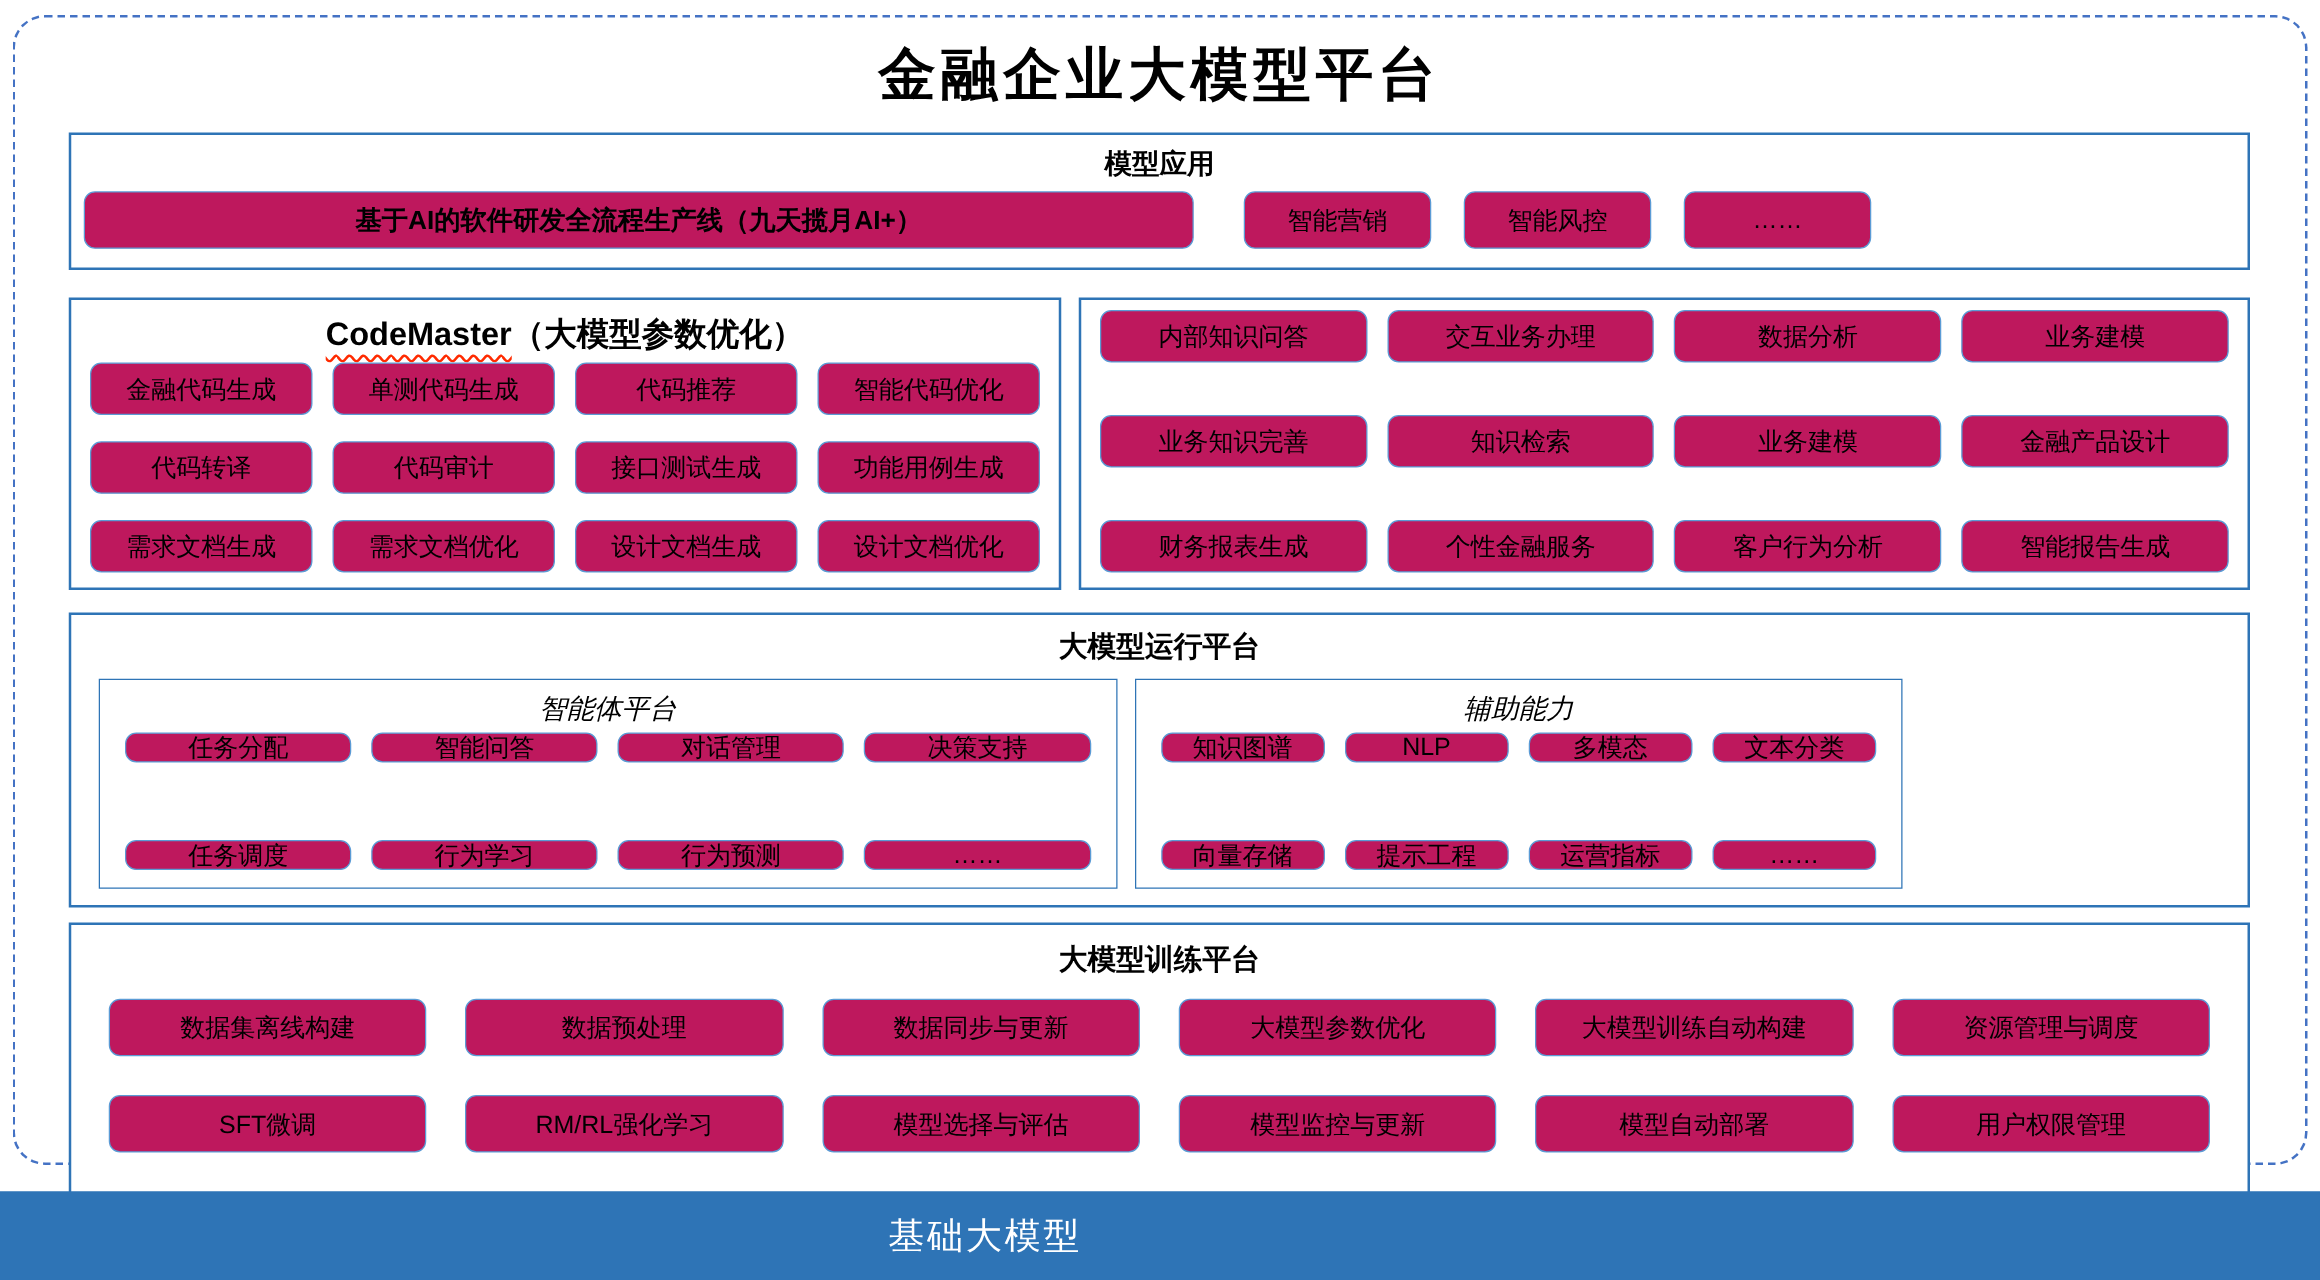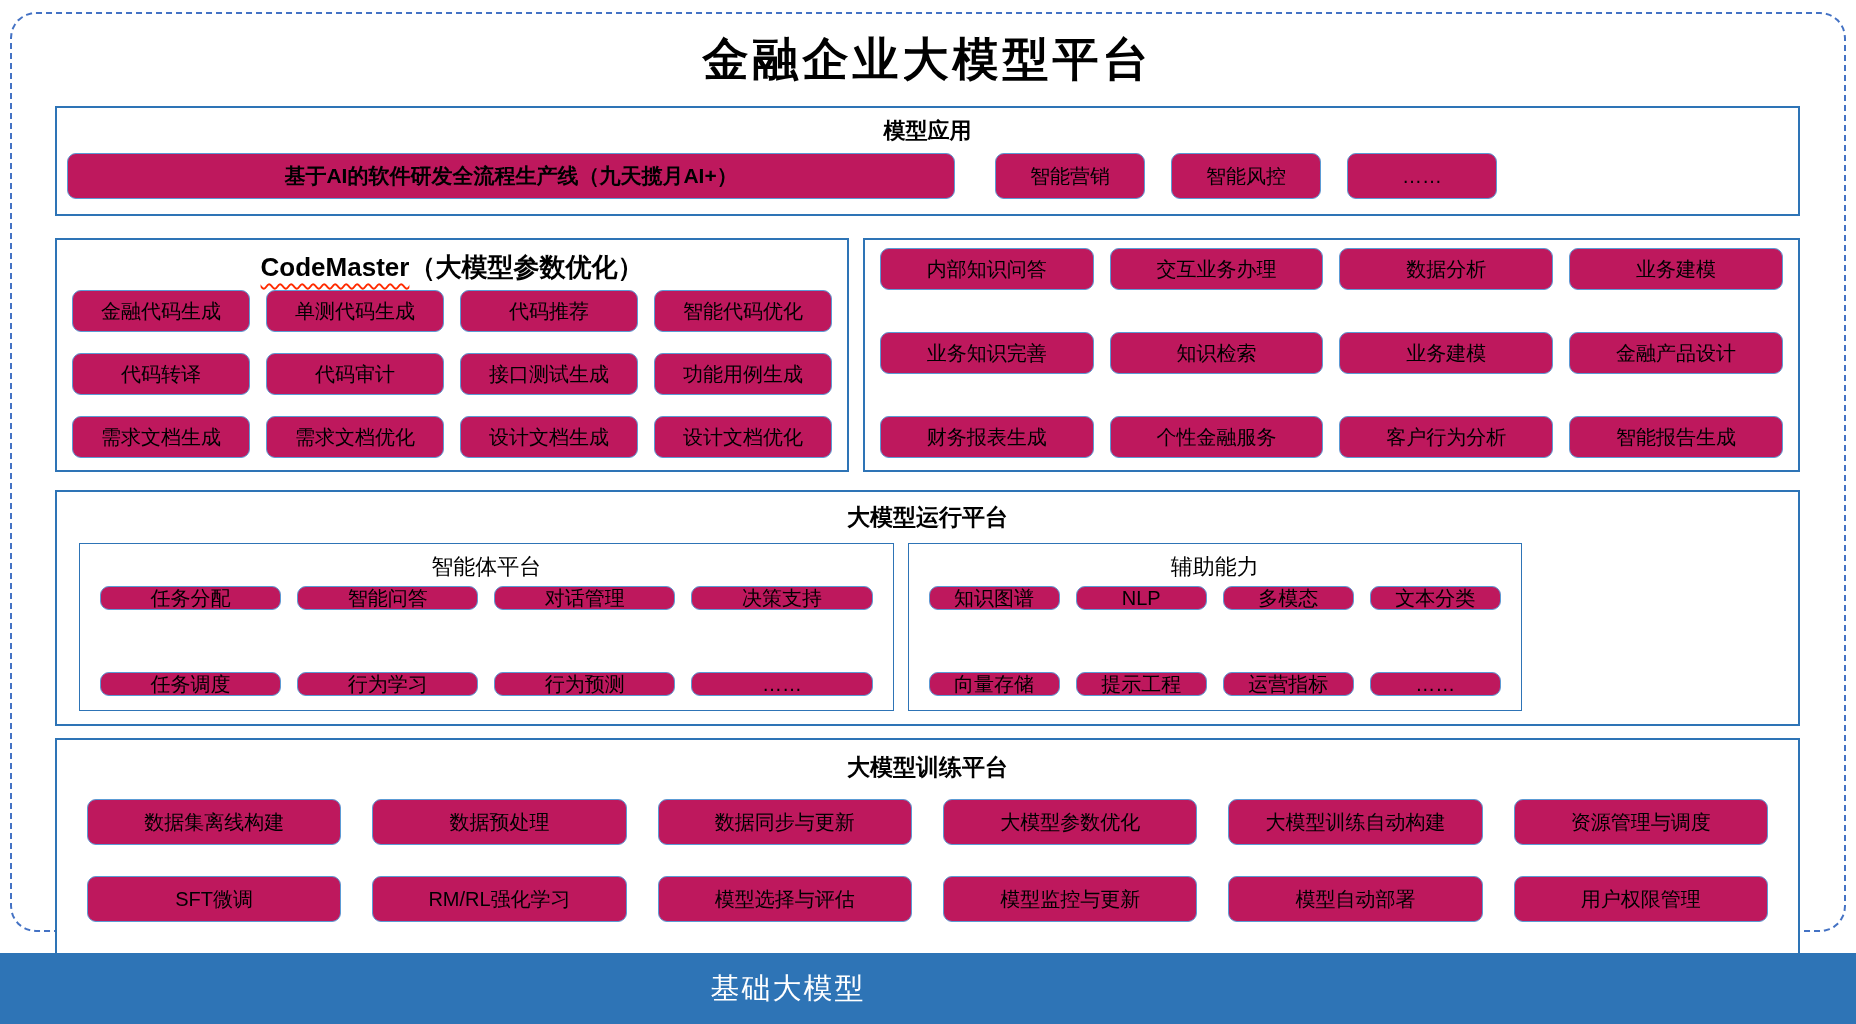--- a/index.html
+++ b/index.html
@@ -47,21 +47,21 @@
   }
   .grid4 { display: grid; grid-template-columns: repeat(4, 1fr); column-gap: 16px; row-gap: 14px; flex: 1; align-content: space-between; }
 
   
   .sec-runtime { margin-top: 18px; height: 236px; padding: 10px 22px 16px 22px; }
   .runtime-header { font-size: 23px; margin-bottom: 10px; }
   .runtime-row { display: flex; gap: 14px; height: 168px; }
   .subbox { border: 1.5px solid #2E74B6; padding: 6px 20px 14px 20px; display: flex; flex-direction: column; }
   .subbox-agent { width: 48%; }
   .subbox-aux { width: 36.2%; }
-  .subbox-header { text-align: center; font-size: 22px; font-weight: 400; height: 36px; line-height: 34px; }
+  .subbox-header { text-align: center; font-size: 22px; font-weight: 400; height: 36px; line-height: 34px; font-style: italic; }
   .subbox .pill { height: 24px; }
 
   
   .sec-training { margin-top: 12px; height: 227px; padding: 12px 30px 18px 30px; }
   .training-header { font-size: 23px; margin-bottom: 16px; }
   .grid6 { display: grid; grid-template-columns: repeat(6, 1fr); column-gap: 28px; row-gap: 20px; gap: 31px; }
   .grid6 .pill { height: 46px; }
 
   
   .foundation-bar {

